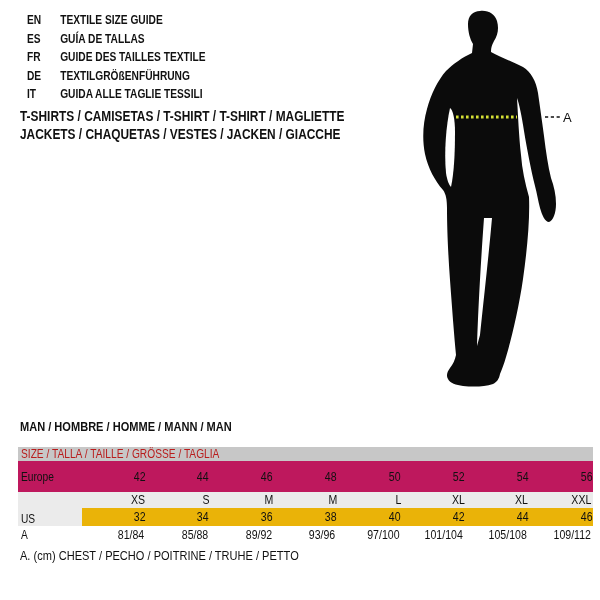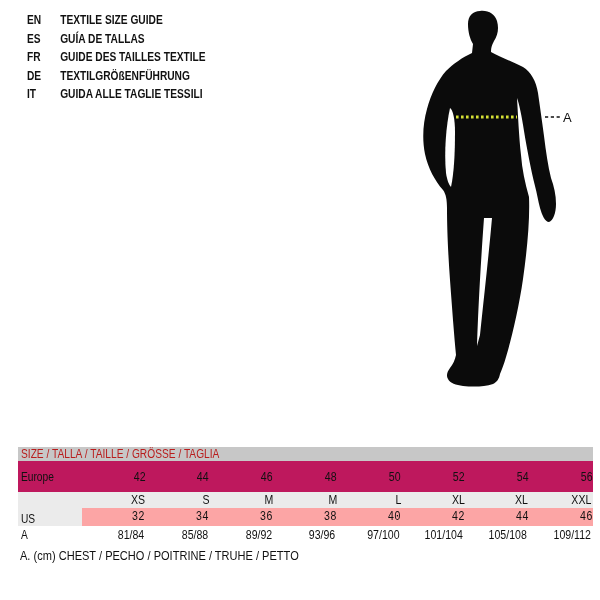--- a/index.html
+++ b/index.html
@@ -30,21 +30,21 @@
     border-collapse:collapse;table-layout:fixed;font-size:12px;color:#111;
   }
   .size-table td,.size-table th{padding:0;margin:0;vertical-align:middle;font-weight:normal;}
   .size-table th{text-align:left;padding-left:3px;}
   .size-table td.val{text-align:right;}
   .size-table td.val span{display:inline-block;transform:scaleX(.88);transform-origin:50% 50%;white-space:nowrap;}
   tr.hdr{height:14px;background:#c7c7c7;}
   tr.hdr td{padding-left:3px;color:#b91c1c;}
   tr.r-europe{height:31px;background:#be185d;}
   tr.r-us1{height:16px;background:#ebebeb;}
-  tr.r-us2{height:17px;background:#fca5a5;font-family:Liberation Mono, monospace;}
+  tr.r-us2{height:17px;background:#eab308;}
   tr.r-a{height:18px;background:#ffffff;}
   tr.r-us1 th{vertical-align:top;padding-top:20px;}
 
   
   .footnote{position:absolute;left:20px;top:548px;font-size:13px;font-weight:normal;line-height:16px;}
 </style>
 </head>
 <body>
 
 <div class="canvas">
@@ -65,20 +65,24 @@
     <div class="lang-row">
       <span class="lang-code">DE</span>
       <span class="lang-title">TEXTILGRÖßENFÜHRUNG</span>
     </div>
     <div class="lang-row">
       <span class="lang-code">IT</span>
       <span class="lang-title">GUIDA ALLE TAGLIE TESSILI</span>
     </div>
   </div>
 
+  <div class="product-lines">
+    <div><span class="cond">T-SHIRTS / CAMISETAS / T-SHIRT / T-SHIRT / MAGLIETTE</span></div>
+    <div><span class="cond">JACKETS / CHAQUETAS / VESTES / JACKEN / GIACCHE</span></div>
+  </div>
 
   <svg class="figure-svg" viewBox="0 0 180 395" aria-hidden="true">
     <path fill="#0b0b0b" d="
       M80,6
       C88,5 95,9 97,16
       C99,23 98,30 94,36
       C92,40 91,42 91,47
       C100,52 113,57 123,62
       C131,67 136,76 138,88
       C140,102 142,116 144,131
@@ -112,20 +116,23 @@
     <path fill="#ffffff" d="
       M50,103 C46,122 44,146 46,168 C47,175 49,180 51,182
       C54,168 55,148 55,127 C55,114 53,105 50,103 Z"></path>
     <path fill="#ffffff" d="
       M84,213 L92,213 C89,247 85,283 80,330 L77,341 C78,310 80,268 84,213 Z"></path>
     <line x1="56" y1="112" x2="117" y2="112" stroke="#d6df35" stroke-width="3.2" stroke-dasharray="2.6 2.4"></line>
     <line x1="145" y1="112" x2="160" y2="112" stroke="#111111" stroke-width="1.5" stroke-dasharray="3.2 2.6"></line>
     <text x="163" y="117">A</text>
   </svg>
 
+  <div class="section-title">
+    <span class="cond">MAN / HOMBRE / HOMME / MANN / MAN</span>
+  </div>
 
   <table class="size-table">
     <colgroup>
       <col style="width:64px">
       <col>
         <col>
         <col>
         <col>
         <col>
         <col>

